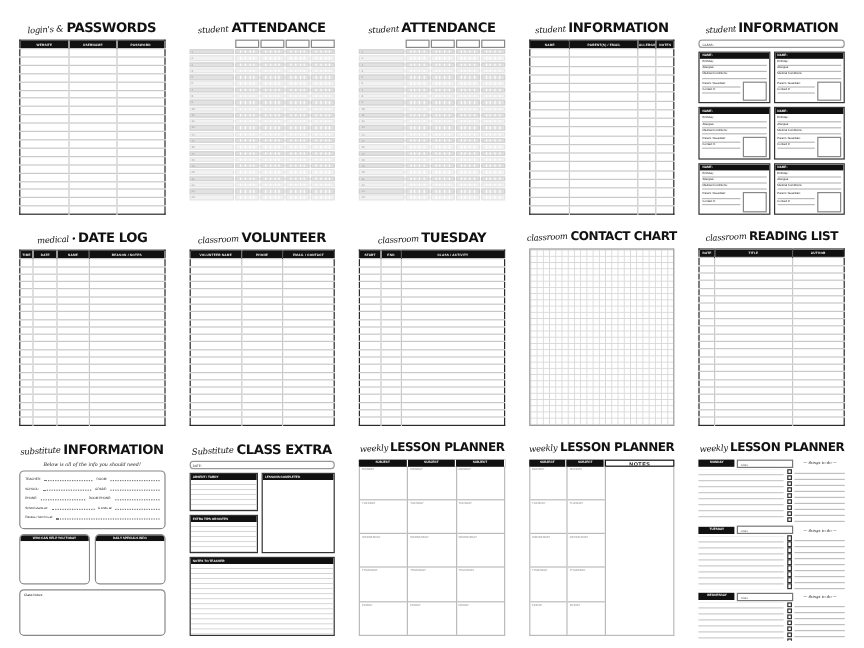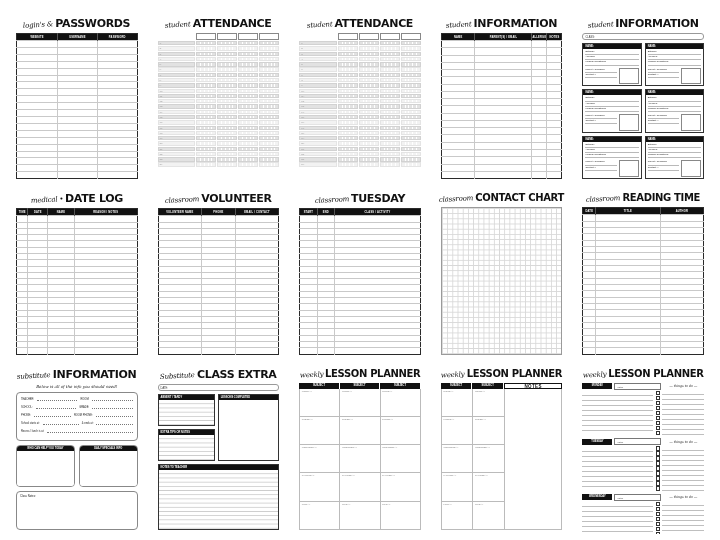--- a/index.html
+++ b/index.html
@@ -2506,21 +2506,21 @@
     <div class="title">
       <span class="script">classroom</span>
       <span class="block sm">CONTACT CHART</span>
     </div>
     <div class="graph"></div>
   </div>
 
   <div class="panel">
     <div class="title">
       <span class="script">classroom</span>
-      <span class="block sm">READING TIME</span>
+      <span class="block sm">READING LIST</span>
     </div>
     <div class="fill">
       <table class="tbl">
         <thead>
             <tr>
           <th style="width:10%">DATE</th>
           <th style="width:54%">TITLE</th>
           <th style="width:36%">AUTHOR</th>
         </tr>
           </thead>

